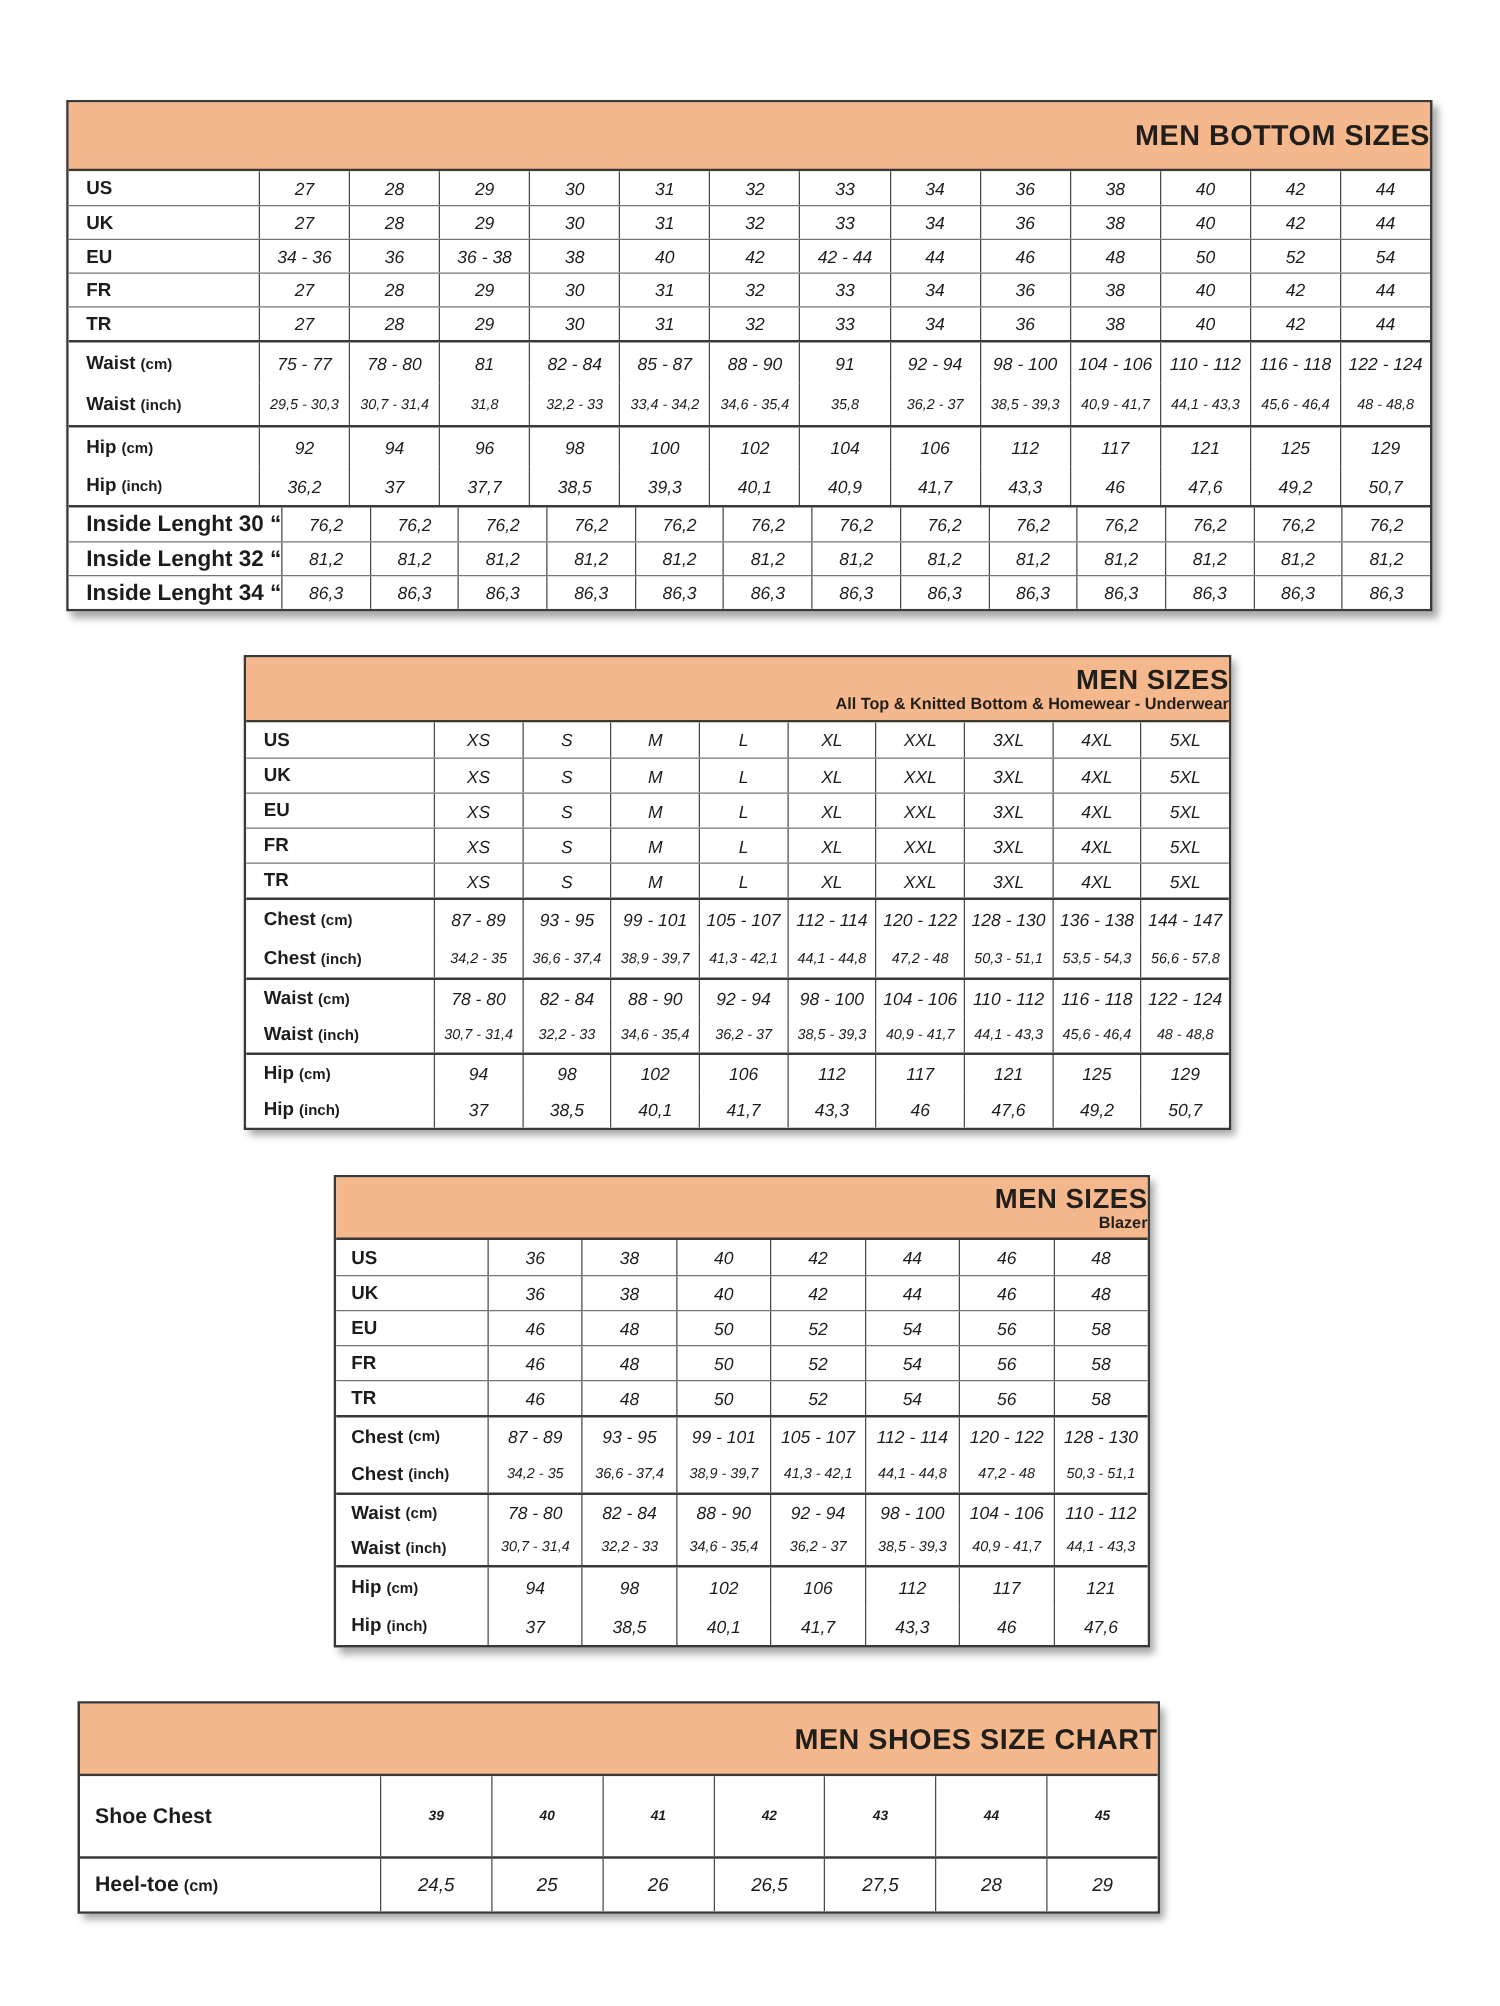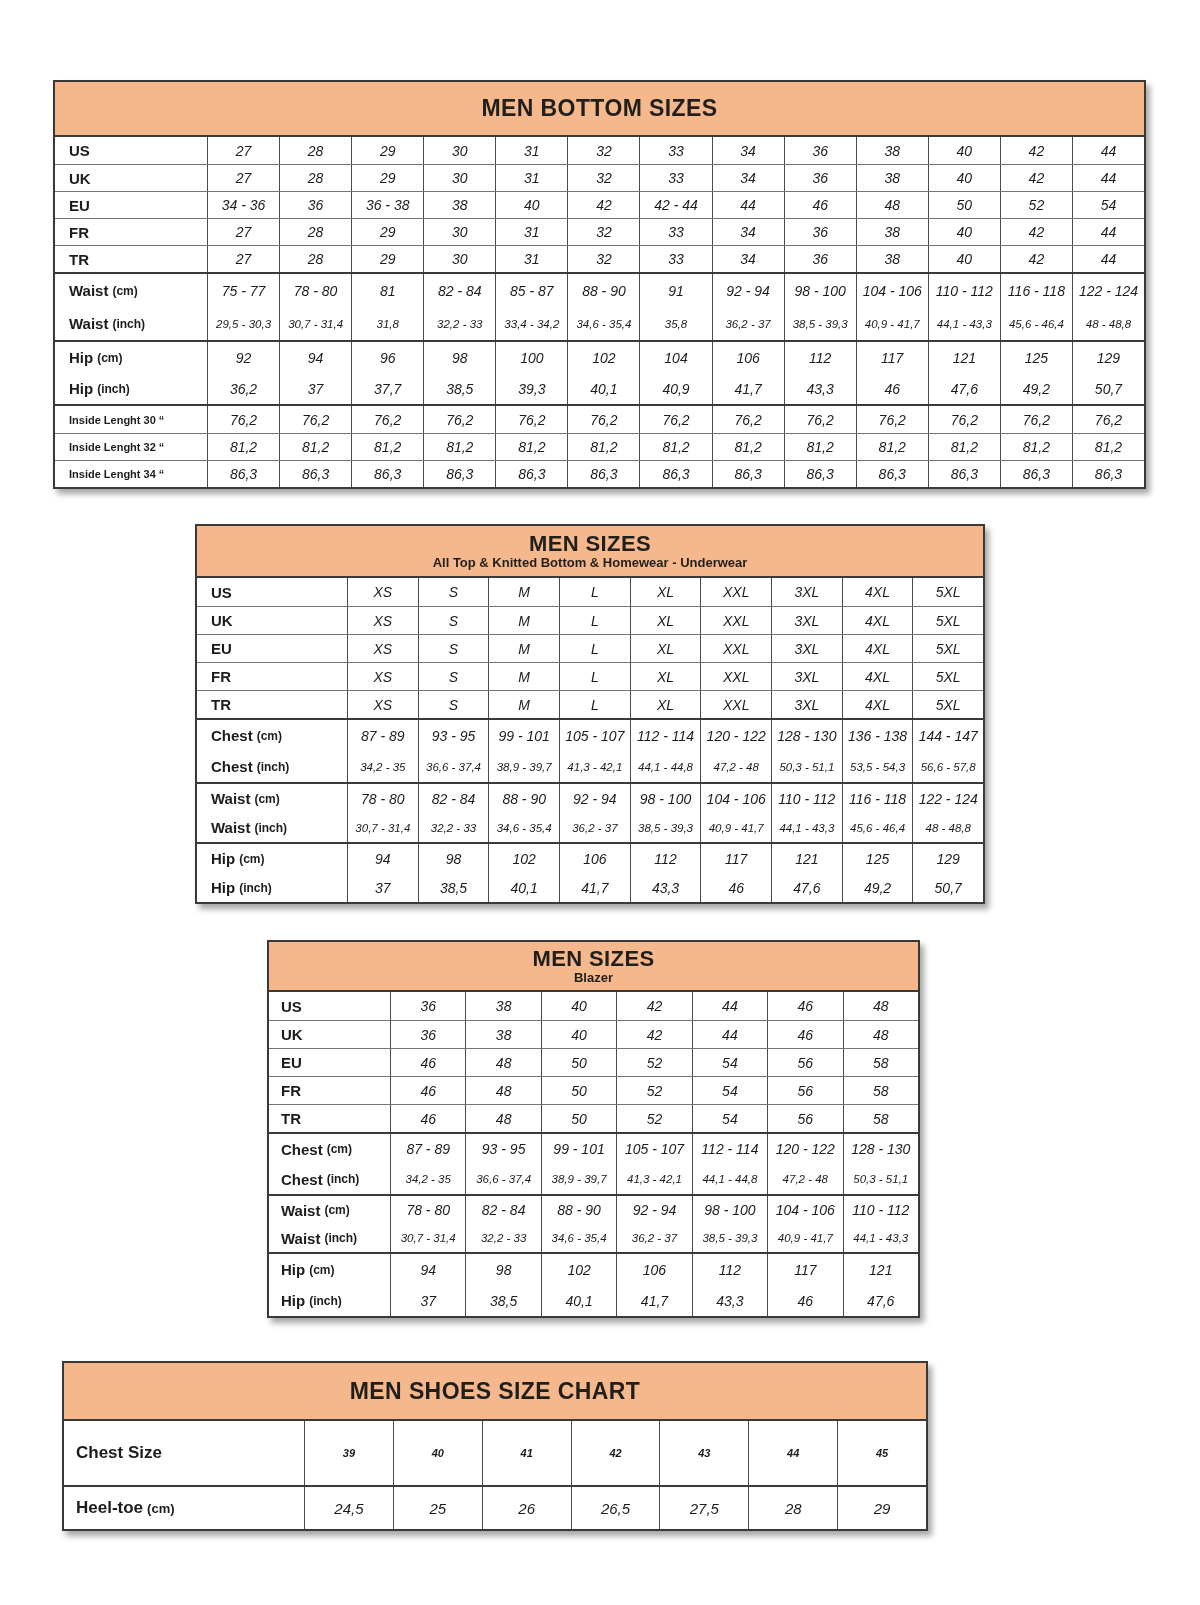--- a/index.html
+++ b/index.html
@@ -10,21 +10,21 @@
     color:#1d1c1a;
   }
   .size-table {
     position:absolute; background:#ffffff;
     border:2px solid #3a3936;
     box-shadow:4px 5px 6px rgba(0,0,0,0.35);
   }
   .tbl-header {
     background:#f5b78c;
     border-bottom:2px solid #3a3936;
-    display:flex; flex-direction:column; align-items:center; justify-content:center;
+    display:flex; flex-direction:column; align-items:flex-end; justify-content:center;
     line-height:1.15;
   }
   .tbl-title { font-weight:bold; font-size:23px; letter-spacing:0.4px; color:#211f1b; }
   .tbl-subtitle { font-weight:bold; font-size:13px; color:#211f1b; }
   .sec { background:#fff; }
   .sec + .sec { border-top:2px solid #3a3936; }
   .sec.divided .row + .row { border-top:1px solid #757575; }
   .row { display:flex; align-items:stretch; }
   .label-cell {
     flex:0 0 var(--label-w); display:flex; align-items:center; gap:4px;
@@ -40,21 +40,21 @@
   .row.small .cell { font-size:11.5px; }
   .row.bold .cell { font-weight:bold; }
 
   
   #t1 { left:53px;  top:80px;  width:1093px; --label-w:152px; }
   #t1 .tbl-header { height:55px; }
   #t1 .sec-0 .row { height:27px; }
   #t1 .sec-1 .row { height:33px; }
   #t1 .sec-2 .row { height:31px; }
   #t1 .sec-3 .row { height:27px; }
-  #t1 .sec-3 .label-cell { font-size:11px; }
+  #t1 .sec-3 .label-cell { font-size:18px; }
 
   
   #t2 { left:195px; top:524px; width:790px; --label-w:150px; }
   #t2 .tbl-header { height:52px; }
   #t2 .tbl-title { font-size:22px; }
   #t2 .sec-0 .row { height:28px; }
   #t2 .sec-1 .row { height:31px; }
   #t2 .sec-2 .row { height:29px; }
   #t2 .sec-3 .row { height:29px; }
 
@@ -718,21 +718,21 @@
 </section>
 
 <section class="size-table" id="t4">
   <header class="tbl-header">
     <div class="tbl-title">MEN SHOES SIZE CHART</div>
   </header>
   <div class="tbl-body">
       <div class="sec sec-0 divided">
         <div class="row bold">
           <div class="label-cell">
-            <span class="label-main">Chest Size</span>
+            <span class="label-main">Shoe Chest</span>
           </div>
           <div class="cells">
             <div class="cell">39</div>
             <div class="cell">40</div>
             <div class="cell">41</div>
             <div class="cell">42</div>
             <div class="cell">43</div>
             <div class="cell">44</div>
             <div class="cell">45</div>
           </div>

